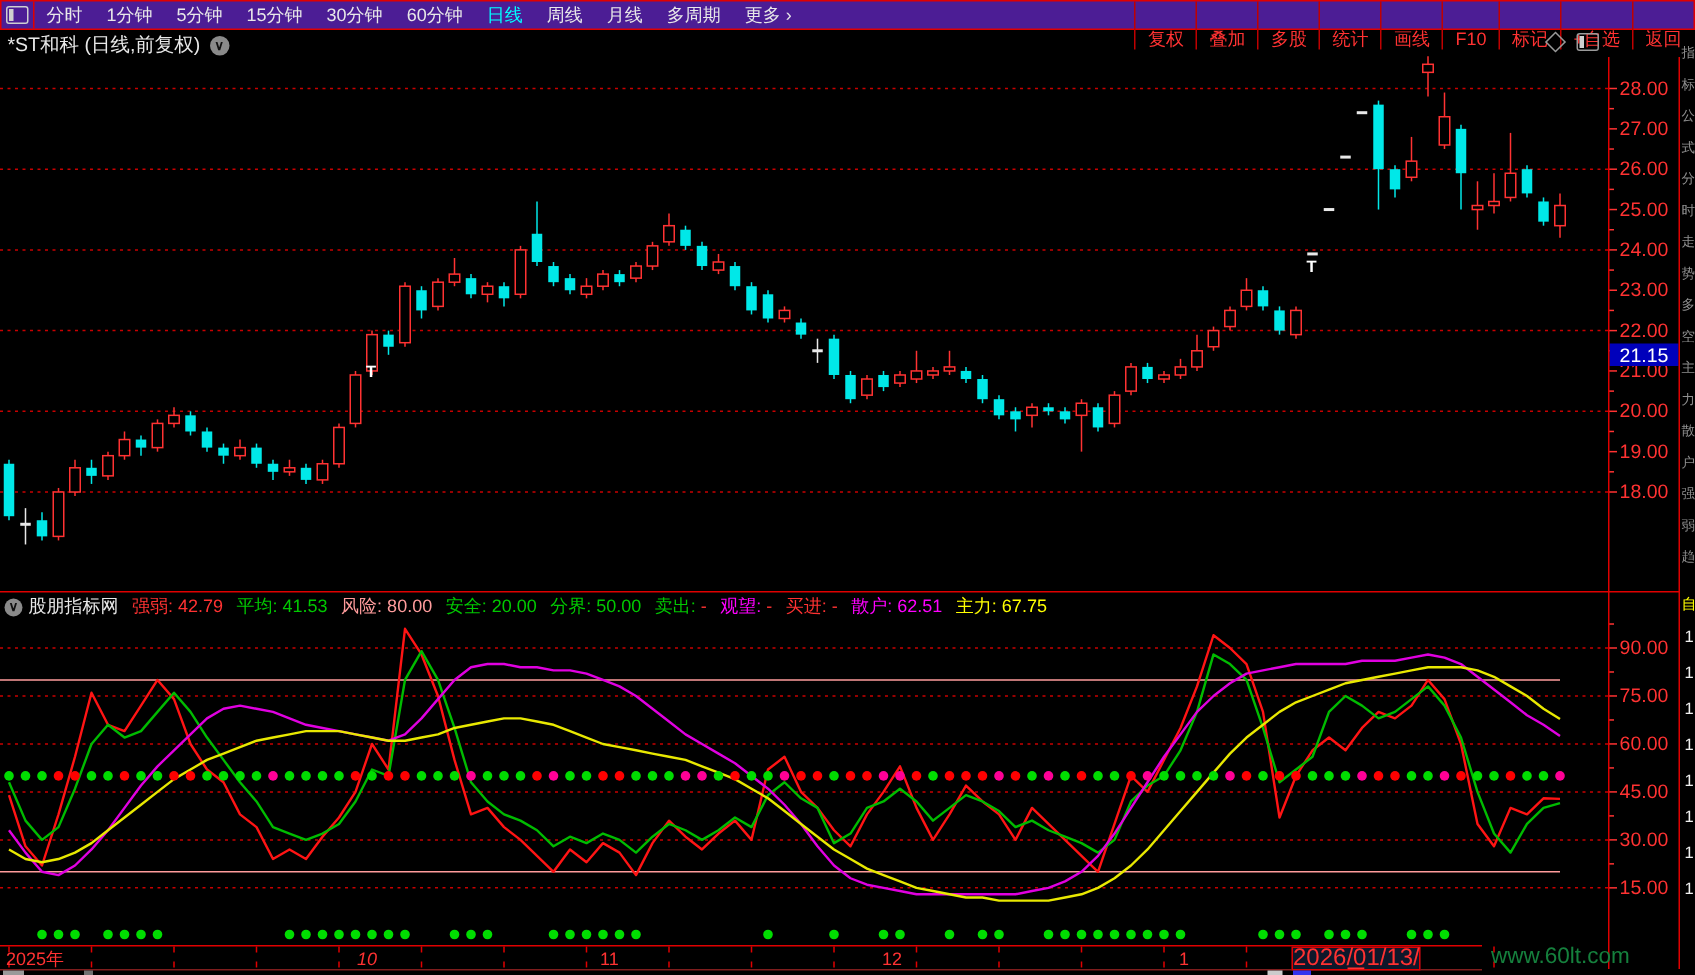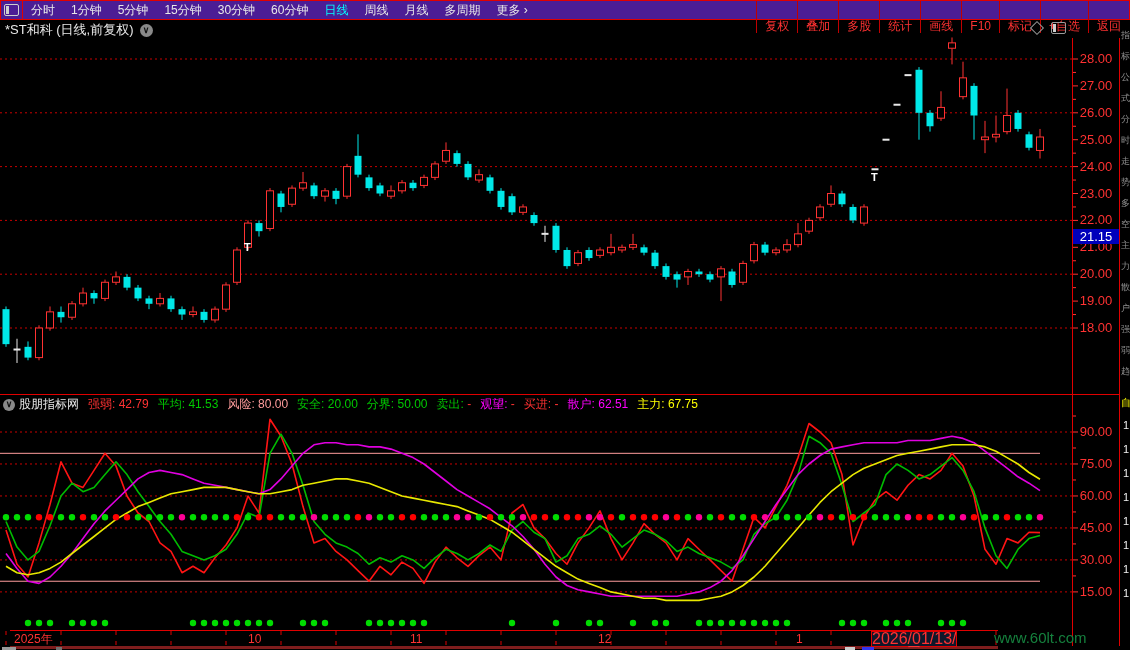--- a/index.html
+++ b/index.html
@@ -25,22 +25,22 @@
                   font-size:9px;line-height:12px;text-align:center;font-weight:bold;}
   .title-icons{position:absolute;top:22px;left:1032px;display:flex;gap:9px;align-items:center;z-index:3;}
   .diamond{width:8px;height:8px;border:1px solid #9a9a9a;transform:rotate(45deg);}
   
   .ind-header{position:absolute;left:3px;top:397px;height:15px;display:flex;align-items:center;
               gap:9px;font-size:12px;z-index:3;white-space:nowrap;}
   .ind-name{color:#e8e8e8;display:flex;align-items:center;gap:4px;}
   .ind-field span{font-size:12px;}
   .sep-line{position:absolute;left:0;top:394px;width:1120px;height:0;border-top:1px solid #e00000;z-index:2;}
   
-  .dateaxis{position:absolute;left:10px;top:630px;width:988px;height:15px;
-            border-top:1px solid #e00000;border-bottom:3px solid #7f1d1d;z-index:3;}
+  .dateaxis{position:absolute;left:0;top:630px;width:988px;height:15px;
+            border-top:1px solid #e00000;border-bottom:1px solid #7f1d1d;z-index:3;}
   .d-label{position:absolute;top:1px;color:#ff3232;font-size:12px;line-height:14px;}
   .d-tag{position:absolute;top:0px;height:14px;background:#0f172a;border:1px solid #e00000;
          color:#ff3232;font-size:16px;line-height:13px;text-align:center;z-index:4;}
   
   .wm1{position:absolute;left:995px;top:601px;color:#ffffff;font-size:25px;font-weight:bold;z-index:5;letter-spacing:1px;}
   .wm2{position:absolute;left:994px;top:629px;color:#15803d;font-size:15px;font-weight:normal;z-index:5;}
   
   .rstrip{position:absolute;left:1121px;top:19px;width:9px;height:631px;z-index:3;}
   .rs-char{position:absolute;left:0;width:9px;color:#8f8f8f;font-size:9px;line-height:9px;text-align:center;}
   .rs-badge{position:absolute;left:0;top:377px;color:#ffff00;font-size:10px;width:9px;text-align:center;}
@@ -550,21 +550,21 @@
       <span class="ind-field"><span style="color: rgb(0, 200, 0);">分界: </span><span style="color: rgb(0, 200, 0); margin-top: 32px;">50.00</span></span>
       <span class="ind-field"><span style="color: rgb(0, 200, 0);">卖出: </span><span style="color: rgb(255, 50, 50);">-</span></span>
       <span class="ind-field"><span style="color: rgb(255, 0, 255);">观望: </span><span style="color: rgb(255, 50, 50);">-</span></span>
       <span class="ind-field"><span style="color: rgb(255, 50, 50);">买进: </span><span style="color: rgb(255, 50, 50);">-</span></span>
       <span class="ind-field"><span style="color: rgb(255, 0, 255);">散户: </span><span style="color: rgb(255, 0, 255);">62.51</span></span>
       <span class="ind-field"><span style="color: rgb(255, 255, 0);">主力: </span><span style="color: rgb(255, 255, 0);">67.75</span></span>
     </div>
 
   <div class="dateaxis" id="dateaxis">
       <div class="d-label" style="left: 4px;">2025年</div>
-      <div class="d-label" style="left: 238px;">10</div>
+      <div class="d-label" style="left: 238px; font-style: italic;">10</div>
       <div class="d-label" style="left: 400px;">11</div>
       <div class="d-label" style="left: 588px;">12</div>
       <div class="d-label" style="left: 786px;">1</div>
       <div class="d-tag" style="left: 861px; width: 84px;">2026/01/13/二</div>
     </div>
 
   <div class="vline" style="left:1072px;"></div>
   <div class="vline" style="left:1119px;"></div>
 
   <div class="wm2">www.60lt.com</div>

